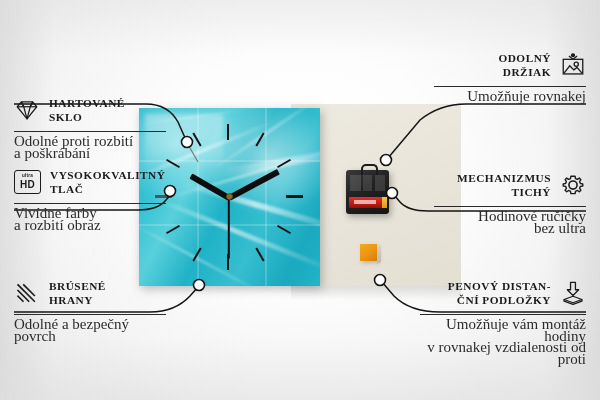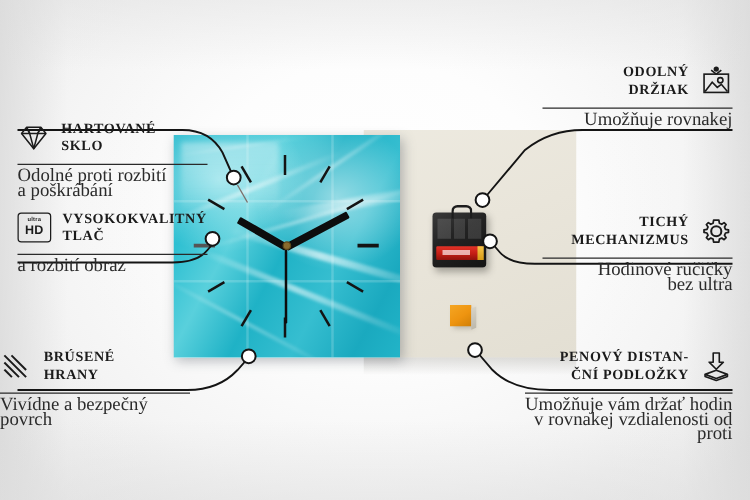--- a/index.html
+++ b/index.html
@@ -402,42 +402,43 @@
         <span class="hd-ultra">ultra</span>
         <span class="hd-hd">HD</span>
       </div>
       <div>
         <div class="feat-title">VYSOKOKVALITNÝ</div>
         <div class="feat-title">TLAČ</div>
       </div>
     </div>
     <div class="feat-rule"></div>
     <div class="feat-sub">
+      <div>Vivídne farby</div>
       <div>a rozbití obraz</div>
     </div>
   </div>
 
-  <div class="feature left" style="left:0; top:276px; width:152px;">
+  <div class="feature left" style="left:14px; top:276px; width:152px;">
     <div class="feat-head">
       <svg class="icon" viewBox="0 0 32 32">
         <g stroke="#1b1b1b" stroke-width="2" stroke-linecap="square">
           <path d="M5,6 L25,26"></path>
           <path d="M5,13 L18,26"></path>
           <path d="M5,20 L11,26"></path>
           <path d="M12,6 L25,19"></path>
         </g>
       </svg>
       <div>
         <div class="feat-title">BRÚSENÉ</div>
         <div class="feat-title">HRANY</div>
       </div>
     </div>
     <div class="feat-rule"></div>
     <div class="feat-sub">
-      <div>Vivídne a bezpečný povrch</div>
+      <div>Odolné a bezpečný povrch</div>
     </div>
   </div>
 
   <div class="feature right" style="left:434px; top:48px; width:152px;">
     <div class="feat-head">
       <svg class="icon" viewBox="0 0 32 32">
         <g fill="none" stroke="#1b1b1b" stroke-width="1.6">
           <rect x="4" y="9" width="24" height="18"></rect>
           <path d="M16,9 L11,5 M16,9 L21,5"></path>
           <circle cx="16" cy="4" r="1.8" fill="#1b1b1b"></circle>
@@ -458,22 +459,22 @@
 
   <div class="feature right" style="left:434px; top:168px; width:152px;">
     <div class="feat-head">
       <svg class="icon" viewBox="0 0 32 32">
         <g fill="none" stroke="#1b1b1b" stroke-width="2" stroke-linejoin="round">
           <path d="M16,4 L19,4 L19.6,7.4 L22.3,8.6 L25,6.7 L27.3,9 L25.4,11.7 L26.6,14.4 L30,15 L30,18 L26.6,18.6 L25.4,21.3 L27.3,24 L25,26.3 L22.3,24.4 L19.6,25.6 L19,29 L16,29 L13,29 L12.4,25.6 L9.7,24.4 L7,26.3 L4.7,24 L6.6,21.3 L5.4,18.6 L2,18 L2,15 L5.4,14.4 L6.6,11.7 L4.7,9 L7,6.7 L9.7,8.6 L12.4,7.4 L13,4 Z" transform="scale(0.86) translate(2.6,2)"></path>
           <circle cx="16" cy="16" r="5"></circle>
         </g>
       </svg>
       <div>
+        <div class="feat-title">MECHANIZMUS</div>
         <div class="feat-title">TICHÝ</div>
-        <div class="feat-title">MECHANIZMUS</div>
       </div>
     </div>
     <div class="feat-rule"></div>
     <div class="feat-sub">
       <div>Hodinové ručičky</div>
       <div>bez ultra</div>
     </div>
   </div>
 
   <div class="feature right" style="left:420px; top:276px; width:166px;">
@@ -485,18 +486,18 @@
           <path d="M5,24 L5,26 L16,30 L27,26 L27,24"></path>
         </g>
       </svg>
       <div>
         <div class="feat-title">PENOVÝ DISTAN-</div>
         <div class="feat-title">ČNÍ PODLOŽKY</div>
       </div>
     </div>
     <div class="feat-rule"></div>
     <div class="feat-sub">
-      <div>Umožňuje vám držať hodin</div>
+      <div>Umožňuje vám montáž hodiny</div>
       <div>v rovnakej vzdialenosti od proti</div>
     </div>
   </div>
 
 </div>
 
 </body></html>

